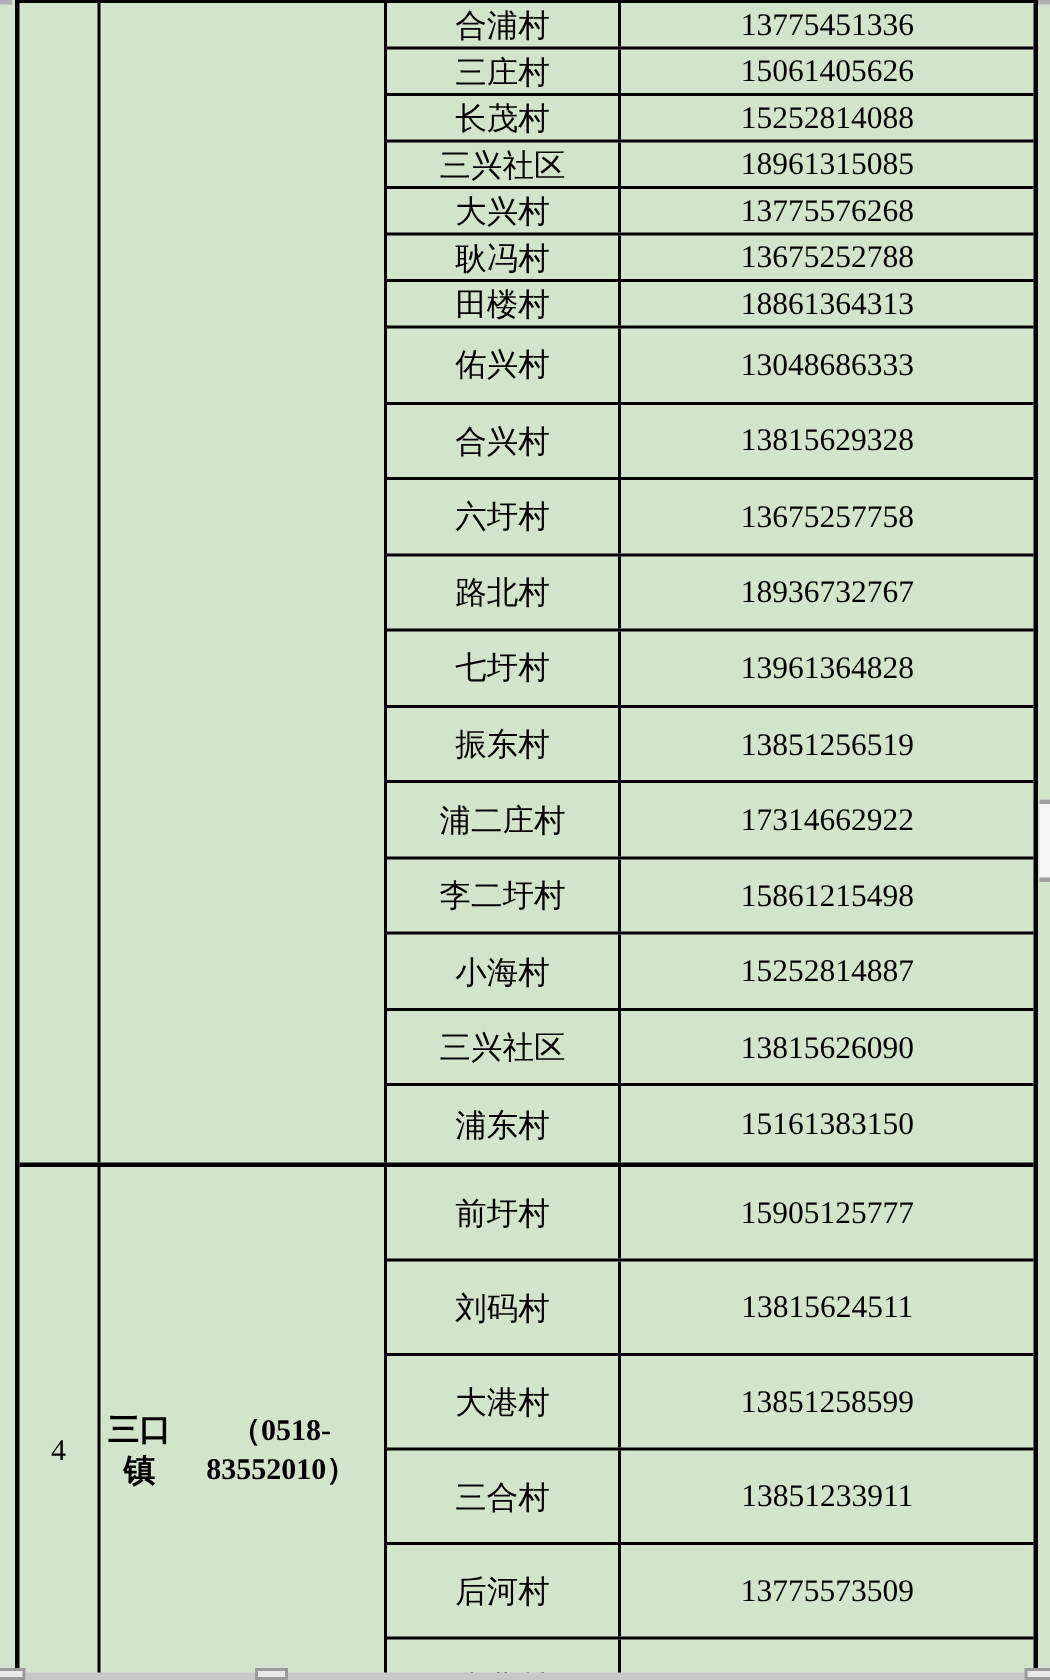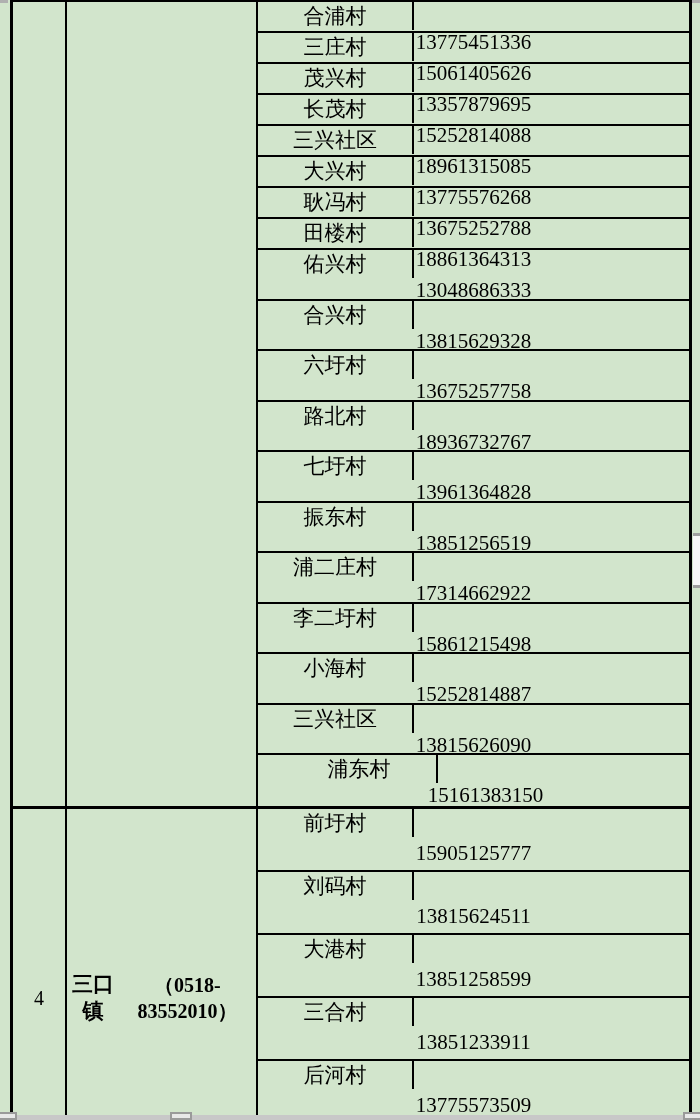--- a/index.html
+++ b/index.html
@@ -16,22 +16,22 @@
   .section-divider{border-top:3px solid #000;}
   .cell{box-sizing:border-box;display:flex;align-items:center;justify-content:center;text-align:center;}
   .num-cell{width:54px;min-width:54px;border-right:2px solid #000;font-size:20px;}
   .town-cell{
     width:191px;min-width:191px;border-right:2px solid #000;
     flex-direction:row;font-weight:bold;line-height:1.3;
   }
   .town-name{font-size:21px;}
   .town-phone{font-size:20px;}
   .rows{flex:1;display:flex;flex-direction:column;}
-  .vrow{display:flex;border-bottom:2px solid #000;box-sizing:border-box;flex-direction:column;}
-  .vrow:last-child{border-bottom:none;margin-left:24px;}
+  .vrow{display:flex;border-bottom:2px solid #000;box-sizing:border-box;}
+  .vrow:last-child{border-bottom:none;}
   .row-s{height:31px;}
   .row-t{height:50.55px;}
   .row-b{height:63px;}
   .village-cell{width:156px;min-width:156px;border-right:2px solid #000;font-size:21px;}
   .phone-cell{flex:1;font-size:21px;}
   
   .tmark{position:absolute;top:0;height:3px;width:8px;background:#b0b0b0;z-index:5;}
   .tmark-left{left:0;}
   .tmark-right{right:0;}
   .scroll-thumb{
@@ -64,24 +64,20 @@
         <div class="town-phone"></div>
       </div>
       <div class="rows">
         <div class="vrow row-s">
             <div class="cell village-cell">合浦村</div>
             <div class="cell phone-cell">13775451336</div>
           </div>
         <div class="vrow row-s">
             <div class="cell village-cell">三庄村</div>
             <div class="cell phone-cell">15061405626</div>
-          </div>
-        <div class="vrow row-s">
-            <div class="cell village-cell">茂兴村</div>
-            <div class="cell phone-cell">13357879695</div>
           </div>
         <div class="vrow row-s">
             <div class="cell village-cell">长茂村</div>
             <div class="cell phone-cell">15252814088</div>
           </div>
         <div class="vrow row-s">
             <div class="cell village-cell">三兴社区</div>
             <div class="cell phone-cell">18961315085</div>
           </div>
         <div class="vrow row-s">

